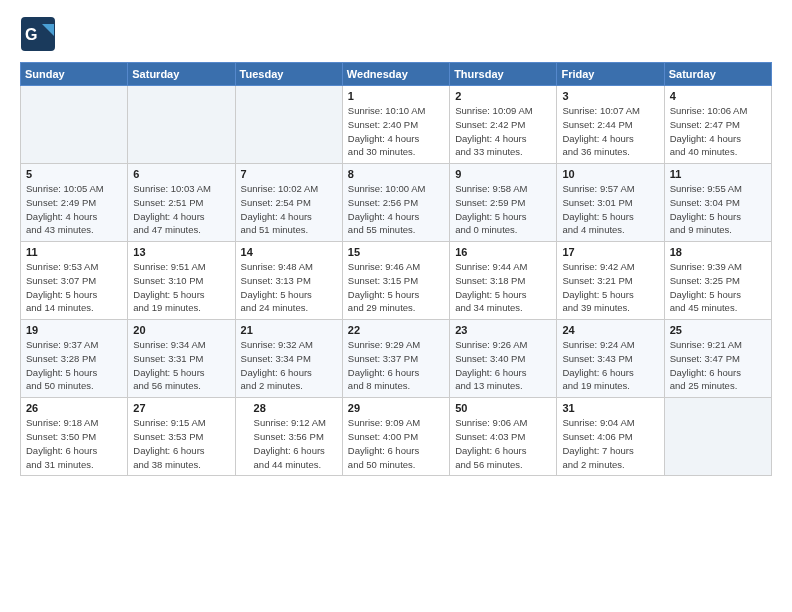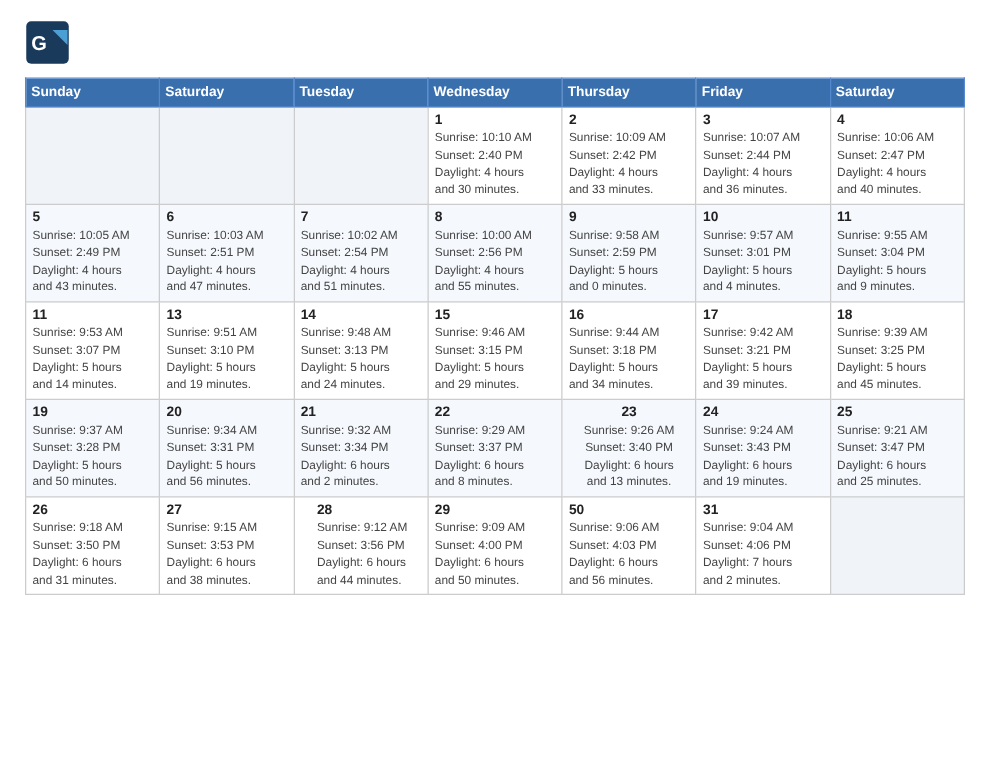--- a/index.html
+++ b/index.html
@@ -220,21 +220,21 @@
             <div class="day-detail">Sunrise: 9:34 AM<br>Sunset: 3:31 PM<br>Daylight: 5 hours<br>and 56 minutes.</div>
           </td>
           <td style="background: rgb(245, 248, 252);">
             <div class="day-num">21</div>
             <div class="day-detail">Sunrise: 9:32 AM<br>Sunset: 3:34 PM<br>Daylight: 6 hours<br>and 2 minutes.</div>
           </td>
           <td style="background: rgb(245, 248, 252);">
             <div class="day-num">22</div>
             <div class="day-detail">Sunrise: 9:29 AM<br>Sunset: 3:37 PM<br>Daylight: 6 hours<br>and 8 minutes.</div>
           </td>
-          <td style="background: rgb(245, 248, 252); text-align: center;">
+          <td style="background: rgb(245, 248, 252);">
             <div class="day-num">23</div>
             <div class="day-detail">Sunrise: 9:26 AM<br>Sunset: 3:40 PM<br>Daylight: 6 hours<br>and 13 minutes.</div>
           </td>
           <td style="background: rgb(245, 248, 252);">
             <div class="day-num">24</div>
             <div class="day-detail">Sunrise: 9:24 AM<br>Sunset: 3:43 PM<br>Daylight: 6 hours<br>and 19 minutes.</div>
           </td>
           <td style="background: rgb(245, 248, 252);">
             <div class="day-num">25</div>
             <div class="day-detail">Sunrise: 9:21 AM<br>Sunset: 3:47 PM<br>Daylight: 6 hours<br>and 25 minutes.</div>

